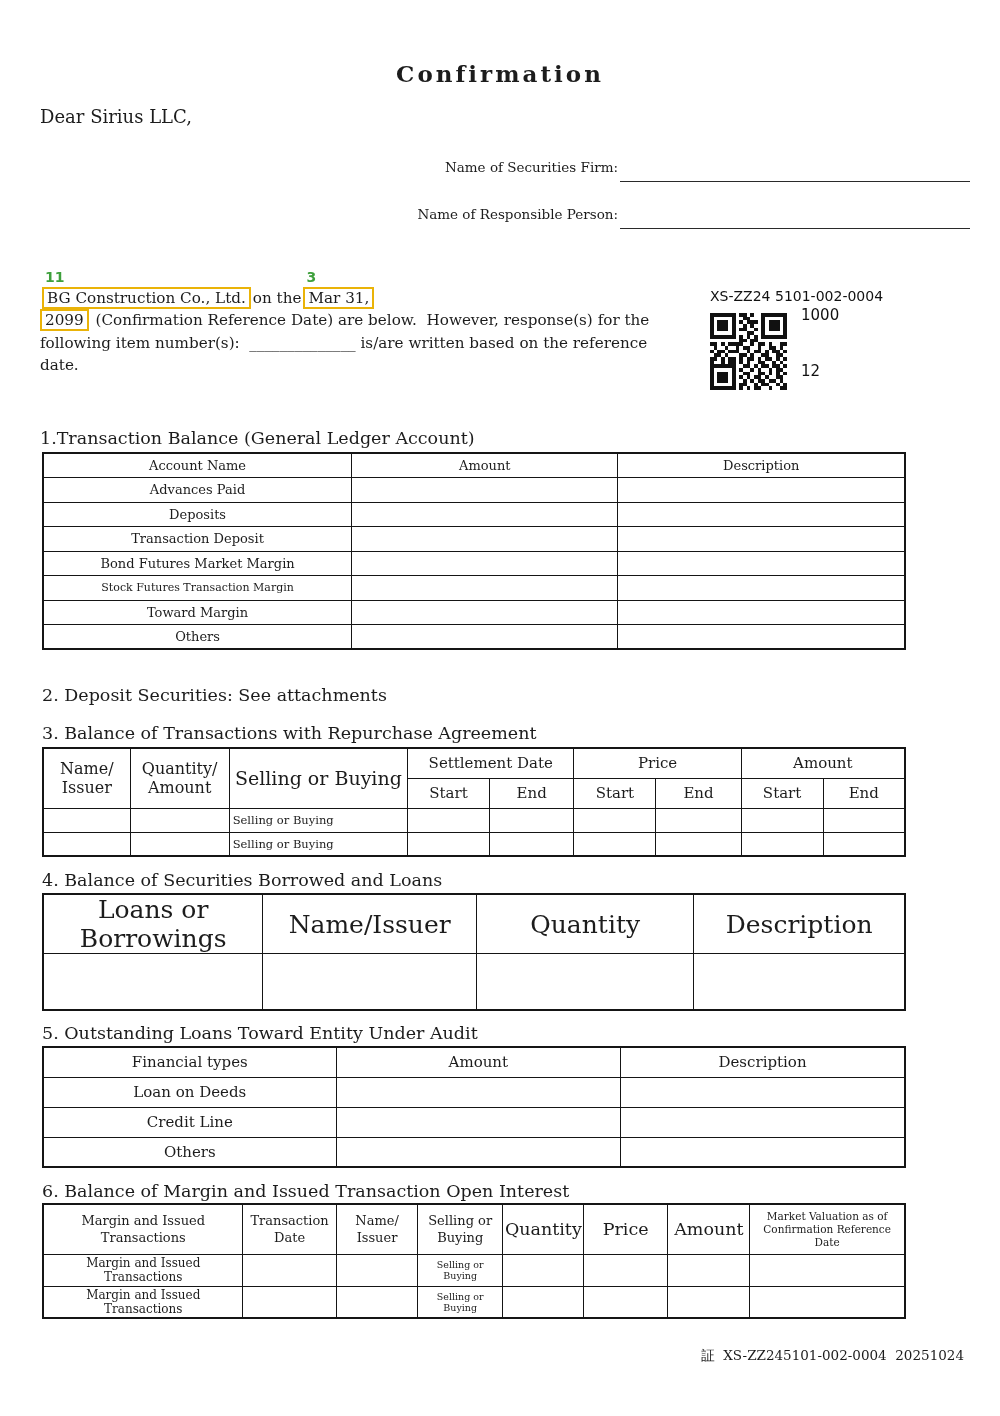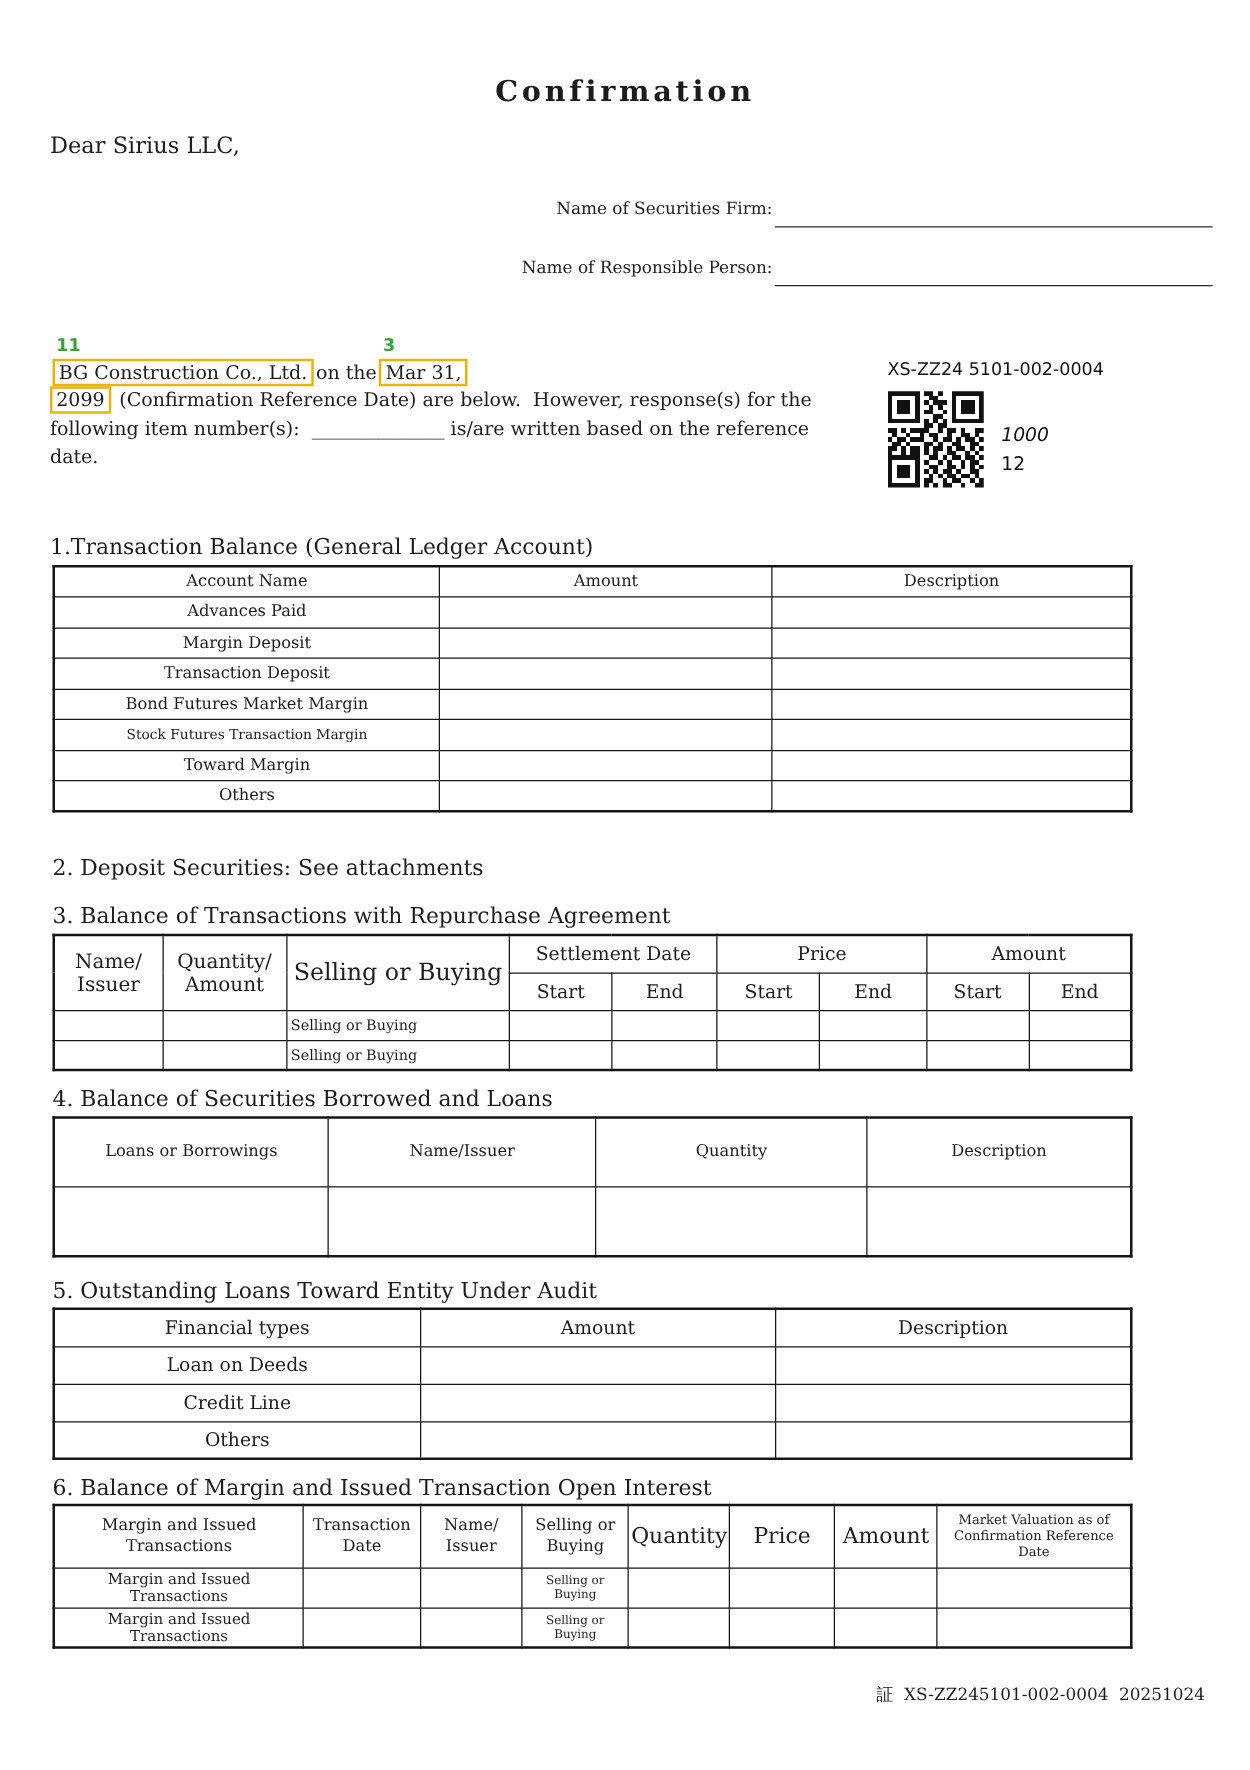--- a/index.html
+++ b/index.html
@@ -31,21 +31,21 @@
   .gtag { position:absolute; top:-20px; left:1px; color:#3ea03c;
           font-family:"DejaVu Sans", "Liberation Sans", sans-serif;
           font-weight:bold; font-size:14px; line-height:16px; }
 
   .docref { top:288px; left:710px;
     font-family:"DejaVu Sans","Liberation Sans",sans-serif; font-size:14px; color:#111; }
   .qr { top:313px; left:710px; width:77px; height:77px; }
   .qr svg { width:100%; height:100%; display:block; }
   .qrval { left:801px; font-family:"DejaVu Sans","Liberation Sans",sans-serif;
     font-size:15px; color:#111; }
-  .qrval1 { top:339px;font-style:italic; }
+  .qrval1 { top:306px; }
   .qrval2 { top:362px; }
 
   .sechead { left:40px; font-size:17.5px; }
   .h1 { top:428px; } .h2 { top:685px; left:42px; } .h3 { top:723px; left:42px; }
   .h4 { top:870px; left:42px; } .h5 { top:1023px; left:42px; } .h6 { top:1181px; left:42px; }
 
   table.doc { border-collapse:collapse; table-layout:fixed; width:864px;
     border:2.5px solid #151515; }
   table.doc td, table.doc th { border:1.5px solid #151515; font-weight:normal;
     text-align:center; vertical-align:middle; overflow:hidden; padding:0 2px; }
@@ -56,21 +56,21 @@
 
   .t3 { top:747px; left:42px; }
   .t3 .hr1 { height:30px; } .t3 .hr2 { height:30px; } .t3 .dr { height:24px; }
   .t3 th { font-size:15px; }
   .t3 th.twoline { font-size:16px; white-space:pre-line; line-height:19px; }
   .t3 th.big { font-size:19px; }
   .t3 td.rowlabel { font-size:11.5px; text-align:left; padding-left:3px; }
 
   .t4 { top:893px; left:42px; }
   .t4 .hr { height:55px; } .t4 .dr { height:56px; }
-  .t4 th { font-size:13px; }
+  .t4 th { font-size:25px; }
 
   .t5 { top:1046px; left:42px; }
   .t5 tr { height:30px; }
   .t5 th, .t5 td { font-size:15px; }
 
   .t6 { top:1203px; left:42px; }
   .t6 .hr { height:50px; } .t6 .dr { height:32px; }
   .t6 th { font-size:13px; white-space:pre-line; line-height:17px; }
   .t6 th.big { font-size:17.5px; }
   .t6 th.tiny { font-size:10.5px; line-height:13px; }
@@ -359,21 +359,21 @@
       <th>Account Name</th>
       <th>Amount</th>
       <th>Description</th>
     </tr>
     <tr>
           <td>Advances Paid</td>
           <td></td>
           <td></td>
         </tr>
     <tr>
-          <td>Margin Deposit</td>
+          <td>Deposits</td>
           <td></td>
           <td></td>
         </tr>
     <tr>
           <td>Transaction Deposit</td>
           <td></td>
           <td></td>
         </tr>
     <tr>
           <td>Bond Futures Market Margin</td>

